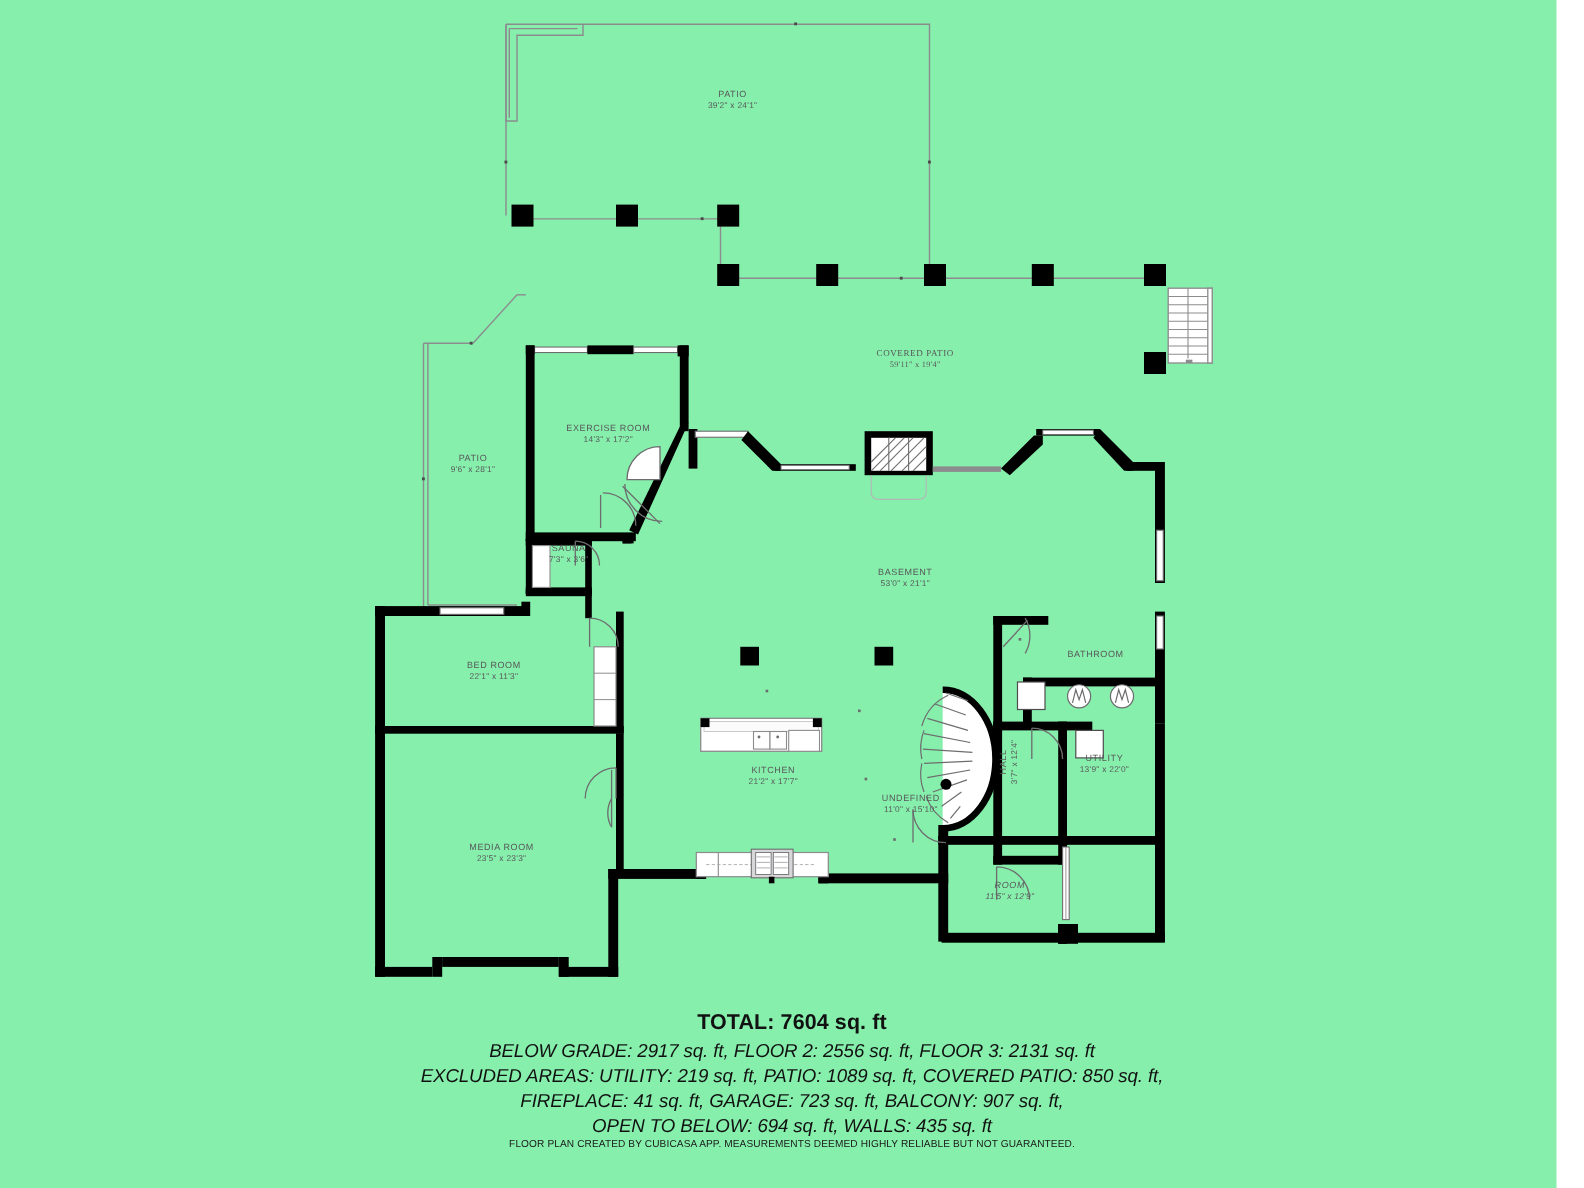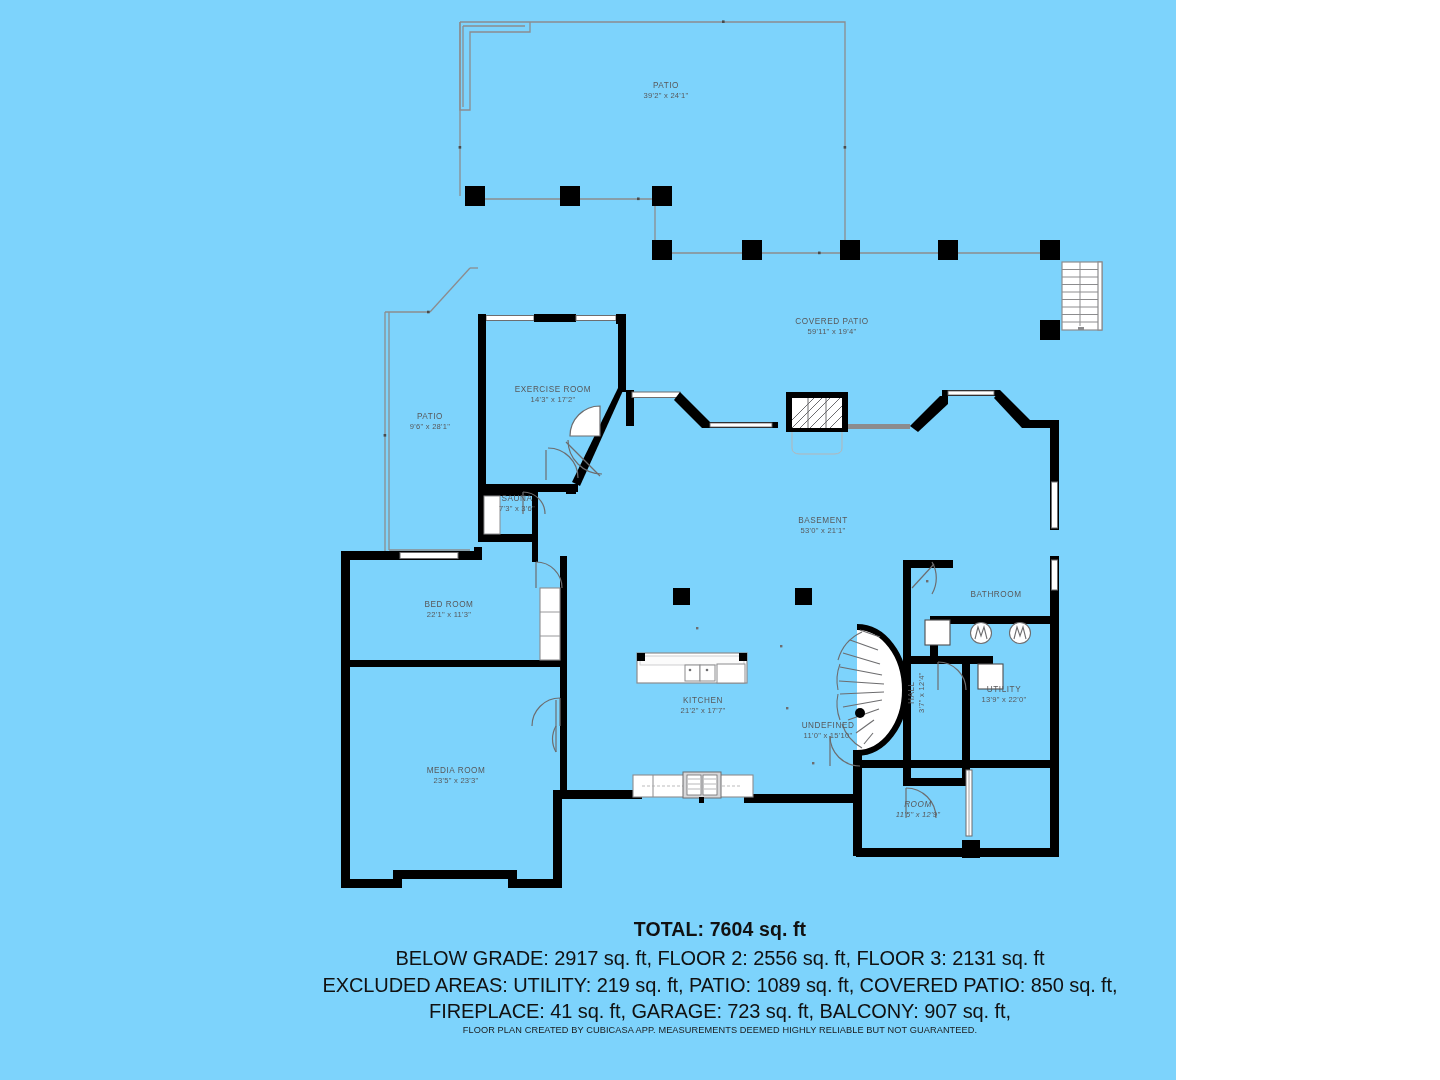--- a/index.html
+++ b/index.html
@@ -1,33 +1,33 @@
 <!DOCTYPE html>
 <html><head>
 <meta charset="utf-8">
 <style>
   html,body{margin:0;padding:0;background:#ffffff;}
   body{width:1440px;height:1080px;font-family:"Liberation Sans",sans-serif;color:#000;overflow:hidden;}
-  #page{position:relative;width:1176px;height:1080px;background:#7dd3fc;}
+  #page{position:relative;width:1415px;height:1080px;background:#86efac;}
 
   
   #plan{position:absolute;left:0;top:0;width:1440px;height:915px;}
   #plan svg{display:block;}
 
   
   .rlabel{position:absolute;text-align:center;color:#58585a;line-height:1.35;white-space:nowrap;
           font-family:"Liberation Sans",sans-serif;}
   .rlabel .nm{font-size:8.2px;letter-spacing:.55px;display:block;}
   .rlabel .dm{font-size:7.6px;letter-spacing:.25px;display:block;}
   .rlabel.rot{transform-origin:50% 50%;}
 
   
   #summary{position:absolute;left:0;top:918px;width:1440px;text-align:center;color:#111;}
   #summary .total{font-size:19.5px;font-weight:bold;letter-spacing:.1px;margin:0 0 4px 0;}
-  #summary .line{font-size:20px;letter-spacing:-.1px;line-height:1.33;}
+  #summary .line{font-size:17px;letter-spacing:-.1px;line-height:1.33;font-style:italic;}
   #summary .disclaimer{font-size:9.2px;letter-spacing:.1px;color:#1a1a1a;}
 </style>
 </head>
 <body>
 
 <div id="page">
 
   <div id="plan">
     <svg width="1440" height="915" viewBox="0 0 1440 915" xmlns="http://www.w3.org/2000/svg">
 
@@ -346,21 +346,21 @@
       </g>
 
     </svg>
   </div>
 
   <div class="rlabel" style="left:596px;top:80px;width:140px;">
     <span class="nm">PATIO</span>
     <span class="dm">39'2" x 24'1"</span>
   </div>
 
-  <div class="rlabel" style="left:762px;top:316px;width:140px;">
+  <div class="rlabel" style="left:762px;top:316px;width:140px;font-family:Liberation Serif, serif;">
     <span class="nm">COVERED PATIO</span>
     <span class="dm">59'11" x 19'4"</span>
   </div>
 
   <div class="rlabel" style="left:360px;top:411px;width:140px;">
     <span class="nm">PATIO</span>
     <span class="dm">9'6" x 28'1"</span>
   </div>
 
   <div class="rlabel" style="left:483px;top:384px;width:140px;">
@@ -416,16 +416,17 @@
   <div class="rlabel" style="left:858px;top:799px;width:120px;font-style:italic;">
     <span class="nm">ROOM</span>
     <span class="dm">11'5" x 12'9"</span>
   </div>
 
   <div id="summary">
     <div class="total">TOTAL: 7604 sq. ft</div>
     <div class="line">BELOW GRADE: 2917 sq. ft, FLOOR 2: 2556 sq. ft, FLOOR 3: 2131 sq. ft</div>
     <div class="line">EXCLUDED AREAS: UTILITY: 219 sq. ft, PATIO: 1089 sq. ft, COVERED PATIO: 850 sq. ft,</div>
     <div class="line">FIREPLACE: 41 sq. ft, GARAGE: 723 sq. ft, BALCONY: 907 sq. ft,</div>
+    <div class="line">OPEN TO BELOW: 694 sq. ft, WALLS: 435 sq. ft</div>
     <div class="disclaimer">FLOOR PLAN CREATED BY CUBICASA APP. MEASUREMENTS DEEMED HIGHLY RELIABLE BUT NOT GUARANTEED.</div>
   </div>
 
 </div>
 
 </body></html>

